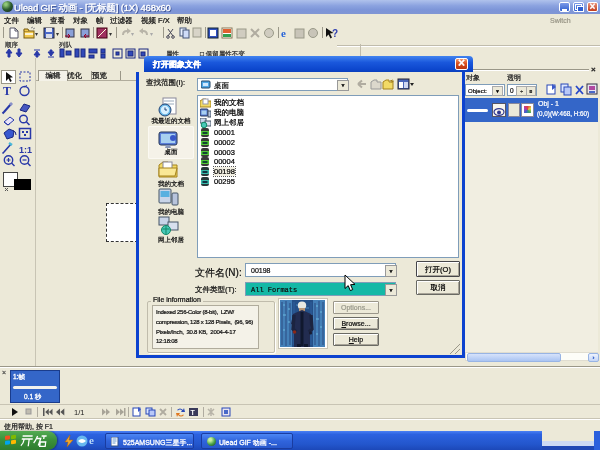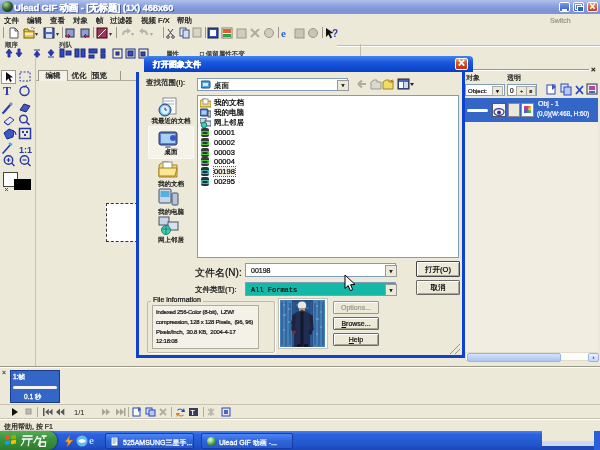--- a/index.html
+++ b/index.html
@@ -3,21 +3,21 @@
 html,body{margin:0;padding:0}
 body{width:600px;height:450px;overflow:hidden;position:relative;background:#ece9d8;
  font-family:"Liberation Sans",sans-serif;-webkit-font-smoothing:antialiased;-webkit-text-stroke:0.22px currentColor}
 .a{position:absolute}
 .tx{position:absolute;white-space:nowrap}
 </style></head>
 <body>
 
 <div class="a" style="left:0;top:0;width:600px;height:14px;background:linear-gradient(#b0c2ec,#8ca3e0 40%,#7d95d8 70%,#8096d4)">
  <div class="a" style="left:2px;top:1px;width:11px;height:11px;border-radius:50%;background:radial-gradient(circle at 35% 30%,#90c878 10%,#2e5e30 50%,#0a1a20)"></div>
- <div class="tx" style="left:14px;top:2px;font-size:9.5px;font-weight:bold;color:#fff;text-shadow:1px 1px 0 #334a8d;-webkit-text-stroke:0.35px #fff;letter-spacing:-0.15px">Ulead GIF 动画 - [无标题] (1X) 468x60</div>
+ <div class="tx" style="left:14px;top:2px;font-size:9.5px;font-weight:normal;color:#fff;text-shadow:1px 1px 0 #334a8d;-webkit-text-stroke:0.35px #fff;letter-spacing:-0.15px">Ulead GIF 动画 - [无标题] (1X) 468x60</div>
  <div class="a" style="left:559px;top:2px;width:11px;height:10px;background:linear-gradient(#7c9ae8,#2f5fd0);border:1px solid #fff;border-radius:2px;box-sizing:border-box">
       <div class="a" style="left:2px;top:6px;width:5px;height:2px;background:#fff"></div>
     </div>
  <div class="a" style="left:573px;top:2px;width:11px;height:10px;background:linear-gradient(#7c9ae8,#2f5fd0);border:1px solid #fff;border-radius:2px;box-sizing:border-box">
       <div class="a" style="left:1px;top:1px;width:5px;height:4px;border:1px solid #fff"></div>
       <div class="a" style="left:3px;top:3px;width:5px;height:4px;border:1px solid #fff;background:#2f5fd0"></div>
     </div>
  <div class="a" style="left:587px;top:2px;width:11px;height:10px;background:linear-gradient(#e8927a,#c33c1a);border:1px solid #fff;border-radius:2px;box-sizing:border-box;color:#fff;font-size:10px;font-weight:bold;text-align:center;line-height:7px">×</div>
 </div>
 
@@ -168,21 +168,21 @@
  </g>
  <rect x="3.5" y="114.5" width="14" height="14" fill="#fff" stroke="#444"></rect>
  <rect x="14" y="121" width="17" height="11" fill="#000"></rect>
  <path d="M5 130 l3 3 m-3 0 l3 -3" stroke="#555" stroke-width="1"></path>
 </svg>
 </div>
 
 <div class="a" style="left:36px;top:80px;width:100px;height:1px;background:#b0ac9c"></div>
 <div class="a" style="left:36px;top:70px;width:100px;height:11px;font-size:7.5px;color:#111">
  <div class="a" style="left:2px;top:0;width:28px;height:10px;background:#f4f2e8;border:1px solid #9a9788;border-bottom:none;text-align:center;line-height:10px">编辑</div>
- <div class="a" style="left:31px;top:1px;width:24px;height:9px;border-right:1px solid #9a9788;text-align:center;line-height:9px">优化</div>
+ <div class="a" style="left:31px;top:1px;width:24px;height:9px;border-right:1px solid #9a9788;line-height:9px">优化</div>
  <div class="a" style="left:56px;top:1px;width:28px;height:9px;border-right:1px solid #9a9788;text-align:left;line-height:9px">预览</div>
 </div>
 
 <div class="a" style="left:106px;top:203px;width:30px;height:37px;background:#fff;border:1px dashed #333"></div>
 
 <div class="a" id="rpanel" style="left:465px;top:58px;width:135px;height:308px">
  <div class="a" style="left:1px;top:11px;width:123px;height:1px;background:#9a9788;border-bottom:1px solid #fff"></div>
  <div class="a" style="left:126px;top:8px;width:8px;height:8px;font-size:8px;font-weight:bold;color:#222;line-height:8px">×</div>
  <span class="tx" style="left:1px;top:15px;font-size:7px;color:#222">对象</span>
  <span class="tx" style="left:42px;top:15px;font-size:7px;color:#222">透明</span>

